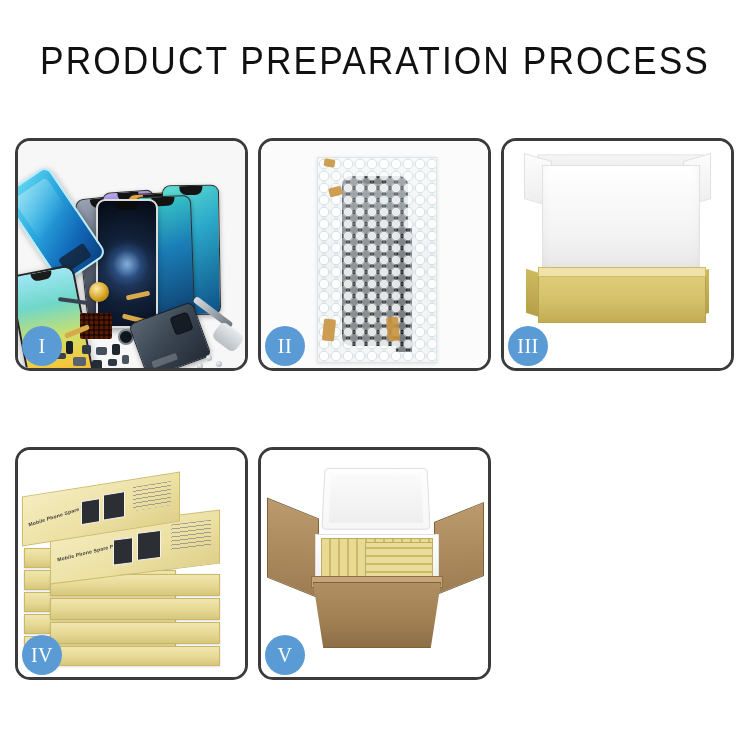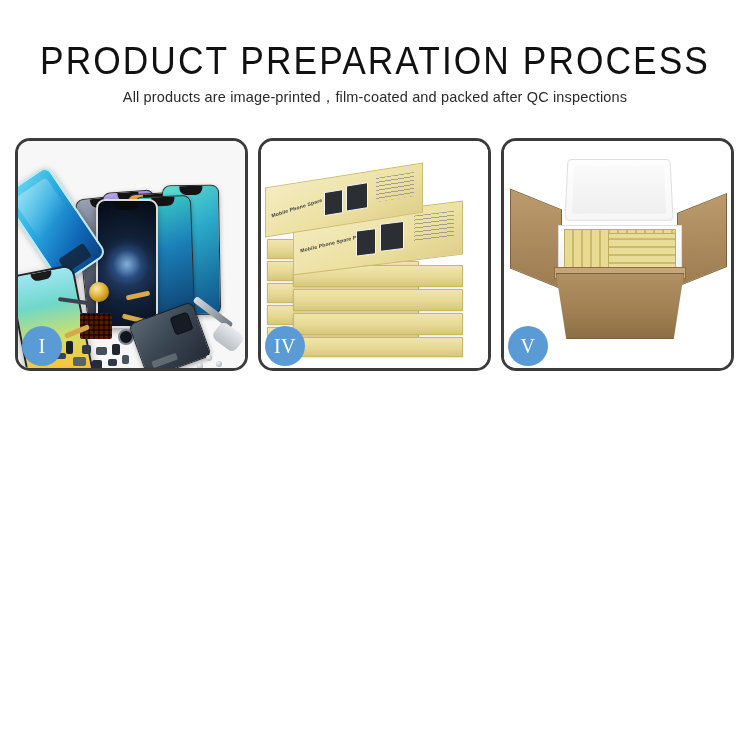--- a/index.html
+++ b/index.html
@@ -403,21 +403,20 @@
   }
   .ctape{position:absolute;background:#a1875a;opacity:.9;}
   .ct1{left:60px;top:98px;width:13px;height:17px;}
   .ct2{left:60px;top:150px;width:13px;height:15px;}
 </style>
 </head>
 <body>
 
 <div id="header">
   <div id="page-title">PRODUCT PREPARATION PROCESS</div>
-  <div id="page-subtitle">All products are image-printed，film-coated and packed after QC inspections</div>
 </div>
 
 <div id="grid">
 
   <div class="panel">
     <div class="stage">
       <div class="p1-bg"></div>
 
       <div class="fanphone fp5">
           <div class="notch"></div>
@@ -463,21 +462,52 @@
       <div class="housing"></div>
       <div class="driver"></div>
       <div class="driverhandle"></div>
       <div class="screw sc1"></div>
       <div class="screw sc2"></div>
       <div class="screw sc3"></div>
     </div>
     <div class="badge">I</div>
   </div>
 
-
+  <div class="panel">
+    <div class="stage">
+      <div class="p2-bg"></div>
+      <div class="bubblebag">
+        <div class="screeninside"></div>
+        <div class="flexstrip"></div>
+        <div class="bubbles"></div>
+        <div class="bubbles2"></div>
+      </div>
+      <div class="tape tp1"></div>
+      <div class="tape tp2"></div>
+      <div class="tape tp3"></div>
+      <div class="tape tp4"></div>
+    </div>
+    <div class="badge">II</div>
+  </div>
+
+  <div class="panel">
+    <div class="stage">
+      <div class="p3-bg"></div>
+      <div class="box3-backlid"></div>
+      <div class="foamfold-l"></div>
+      <div class="foamfold-r"></div>
+      <div class="foamsheet"></div>
+      <div class="greyfoam"></div>
+      <div class="tray-sideL"></div>
+      <div class="tray-sideR"></div>
+      <div class="tray"></div>
+      <div class="tray-lip"></div>
+    </div>
+    <div class="badge">III</div>
+  </div>
 
   <div class="panel">
     <div class="stage">
       <div class="p4-bg"></div>
 
       <div class="stackbox" style="left:6px;top:186px;width:150px;height:16px;"></div>
       <div class="stackbox" style="left:6px;top:164px;width:150px;height:18px;"></div>
       <div class="stackbox" style="left:6px;top:142px;width:150px;height:18px;"></div>
       <div class="stackbox" style="left:6px;top:120px;width:150px;height:18px;"></div>
       <div class="stackbox" style="left:6px;top:98px;width:150px;height:18px;"></div>

